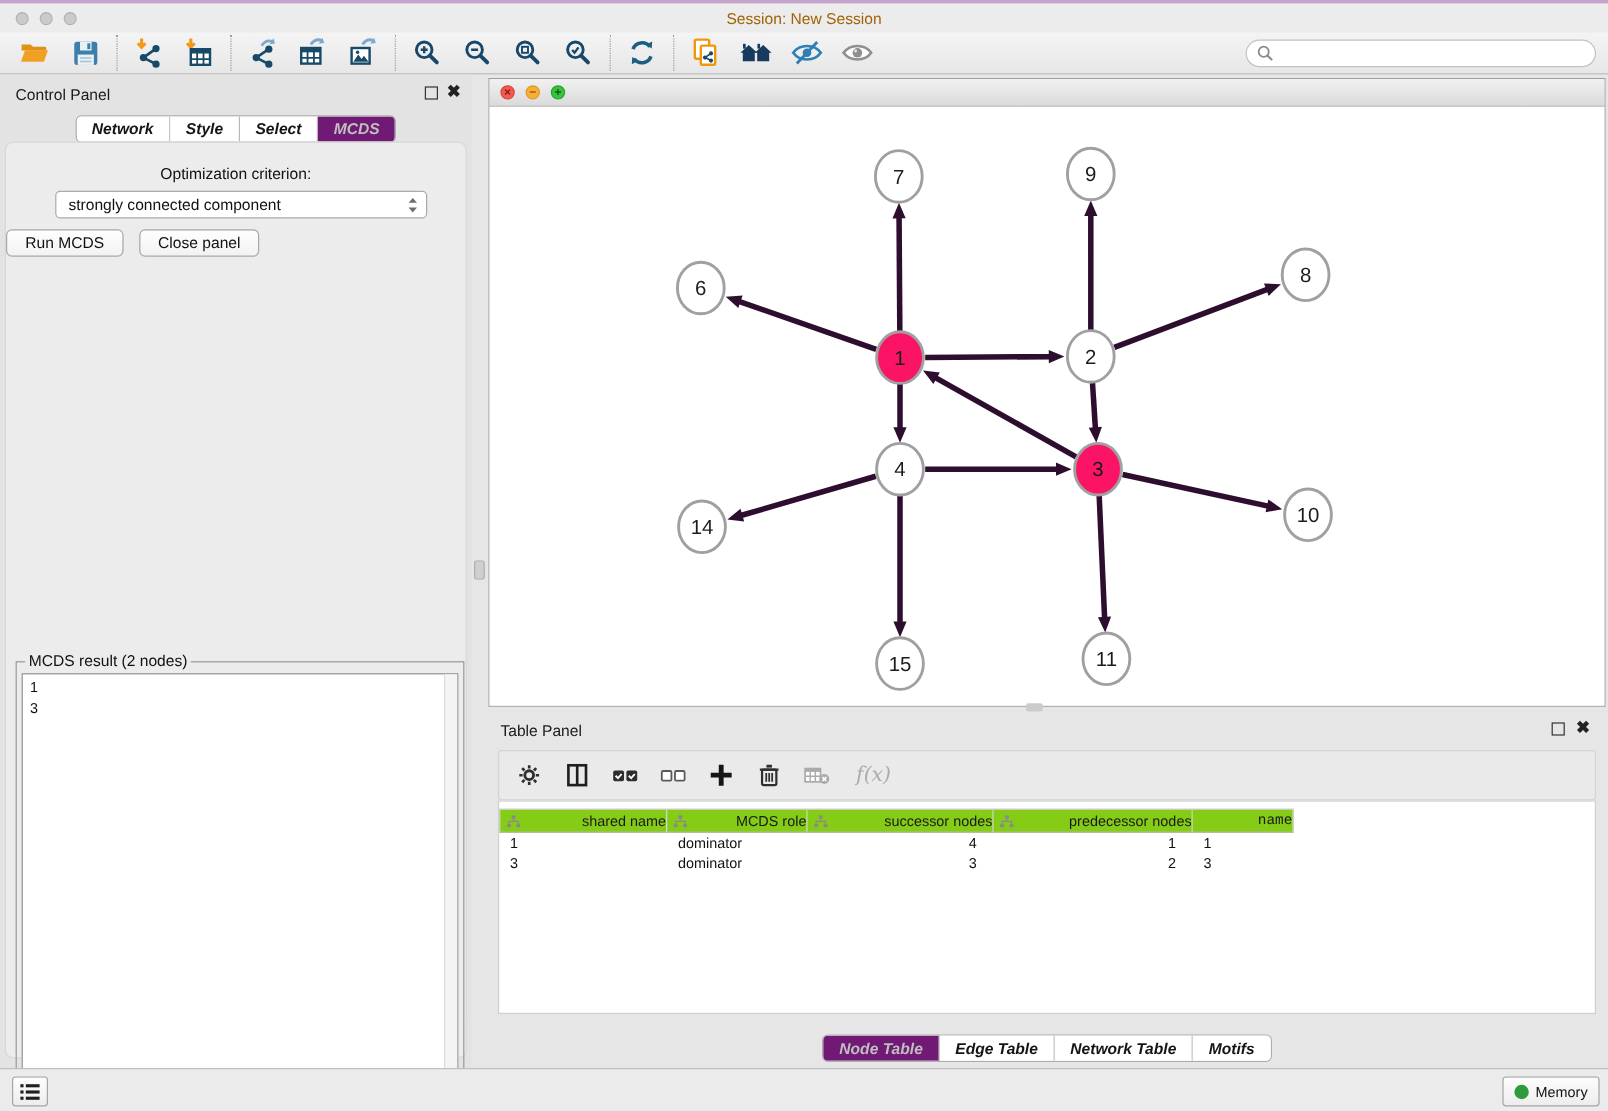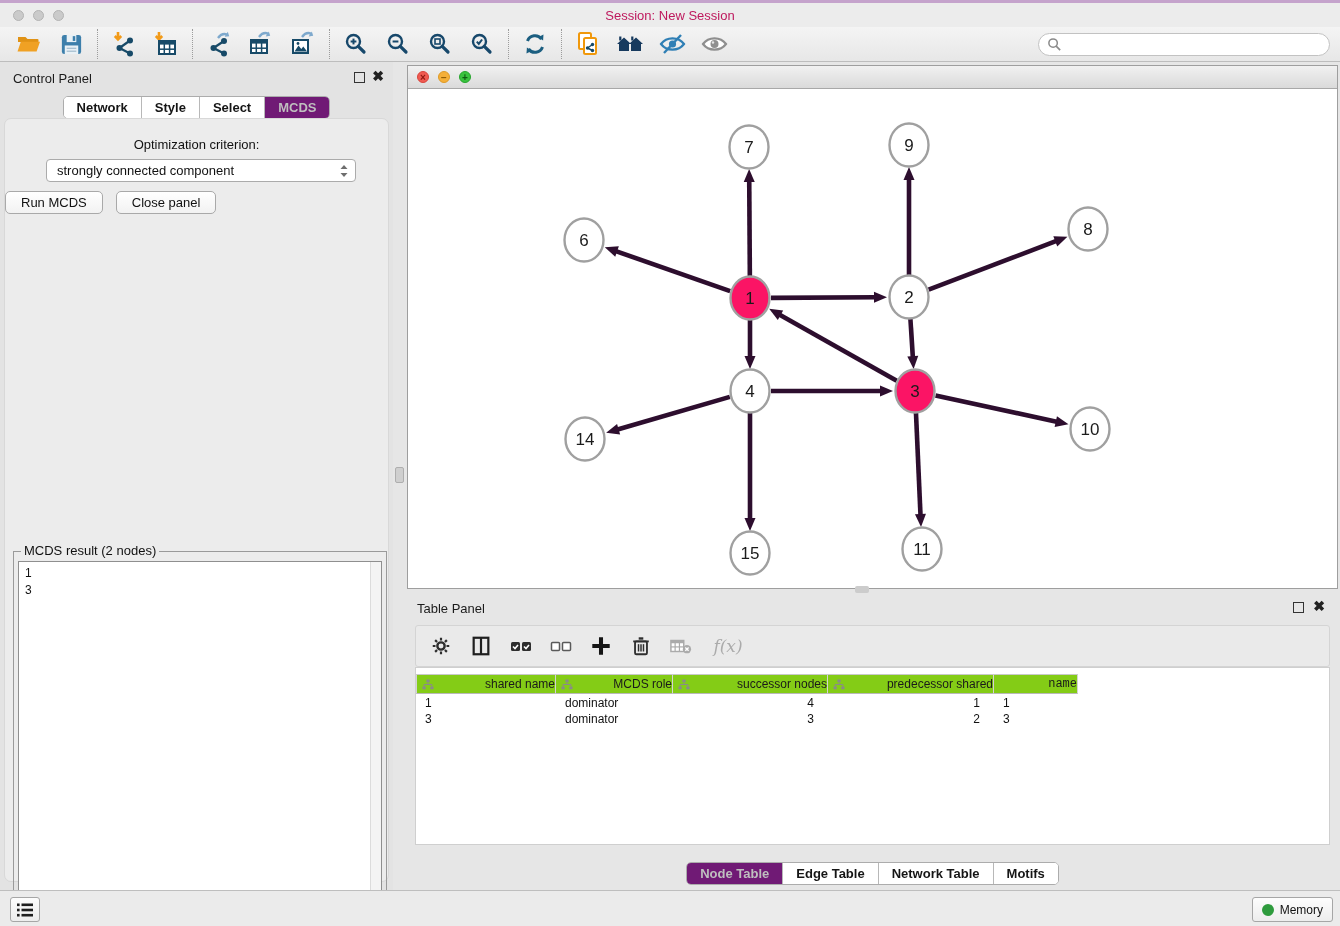--- a/index.html
+++ b/index.html
@@ -6,21 +6,21 @@
   html,body { width:1340px; height:926px; overflow:hidden;
     font-family:"Liberation Sans", sans-serif; background:#E6E6E6; }
   #app { position:relative; width:1340px; height:926px; background:#E6E6E6; }
 
   
   .purple-strip { position:absolute; left:0; top:0; width:1340px; height:3px; background:#C5A3CC; }
   .titlebar { position:absolute; left:0; top:3px; width:1340px; height:24px; background:#ECECEC; }
   .tl-dot { position:absolute; top:7px; width:11px; height:11px; border-radius:50%;
     background:#CACACA; border:1px solid #B3B3B3; }
   .win-title { position:absolute; left:0; right:0; top:5px; text-align:center;
-    font-size:13px; color:#be185d; }
+    font-size:13px; color:#a16207; }
 
   
   .toolbar { position:absolute; left:0; top:27px; width:1340px; height:35px;
     background:linear-gradient(#F4F4F4,#E7E7E7); border-bottom:1px solid #BDBDBD;
     display:flex; align-items:center; padding:0 8px; }
   .tbtn { width:42px; height:30px; display:flex; align-items:center; justify-content:center; }
   .tsep { width:1px; height:30px; border-left:1px dotted #9C9C9C; margin:0 5px; }
   .search-wrap { position:absolute; right:10px; top:6px; width:292px; height:23px;
     background:#FFFFFF; border:1px solid #C2C2C2; border-radius:12px;
     display:flex; align-items:center; padding-left:8px; }
@@ -29,21 +29,21 @@
 
   
   .control-panel { position:absolute; left:0; top:62px; width:393px; height:828px; background:#E3E3E3; }
   .cp-header { position:absolute; left:0; top:0; width:100%; height:32px; }
   .cp-title { position:absolute; left:13px; top:9px; font-size:13px; color:#1B1B1B; }
   .float-ico { position:absolute; top:10px; width:11px; height:11px; border:1.6px solid #333; }
   .close-ico { position:absolute; top:7px; font-size:14px; font-weight:bold; color:#222; line-height:14px; }
   .cp-tabs { position:absolute; left:0; top:34px; width:100%; display:flex; justify-content:center; }
   .seg { display:flex; border:1px solid #ACACAC; border-radius:5px; overflow:hidden; background:#fff; }
   .seg .tab { padding:3px 13px; font-size:13px; font-weight:bold; color:#151515;
-    background:#FFFFFF; border-right:1px solid #B8B8B8; white-space:nowrap; }
+    background:#FFFFFF; border-right:1px solid #B8B8B8; white-space:nowrap;font-style:italic; }
   .seg .tab:last-child { border-right:none; }
   .seg .tab.selected { background:#701a75; color:#BFBFBF; }
   .cp-pane { position:absolute; left:4px; right:4px; top:56px; bottom:8px;
     background:#ECECEC; border:1px solid #D8D8D8; border-radius:7px; }
   .opt-label { position:absolute; left:0; right:0; top:18px; text-align:center; font-size:13px; color:#111; }
   .cp-select { position:absolute; left:41px; top:40px; width:310px; height:23px; background:#fff;
     border:1px solid #ABABAB; border-radius:4px; display:flex; align-items:center; padding:0 6px 0 10px; }
   .cp-select .val { flex:1; font-size:13px; color:#111; }
   .cp-btn-row { position:absolute; left:0; right:0; top:72px; display:flex; justify-content:flex-start; gap:13px; }
   .mac-btn { background:linear-gradient(#FFFFFF,#F2F2F2); border:1px solid #A9A9A9; border-radius:5px;
@@ -507,21 +507,21 @@
               <rect x="4.4" y="0.5" width="3.2" height="2.8" fill="#8A8A8A"></rect>
               <rect x="0.5" y="7.5" width="3.2" height="2.8" fill="#8A8A8A"></rect>
               <rect x="8.3" y="7.5" width="3.2" height="2.8" fill="#8A8A8A"></rect>
               <path d="M6 3.5v2M2.1 7.5V5.5h7.8v2" stroke="#8A8A8A" fill="none"></path>
             </svg><span>successor nodes</span></div>
           <div class="th-cell" style="left: 412px; width: 166px;"><svg class="th-icon" width="12" height="12" viewBox="0 0 12 12">
               <rect x="4.4" y="0.5" width="3.2" height="2.8" fill="#8A8A8A"></rect>
               <rect x="0.5" y="7.5" width="3.2" height="2.8" fill="#8A8A8A"></rect>
               <rect x="8.3" y="7.5" width="3.2" height="2.8" fill="#8A8A8A"></rect>
               <path d="M6 3.5v2M2.1 7.5V5.5h7.8v2" stroke="#8A8A8A" fill="none"></path>
-            </svg><span>predecessor shared</span></div>
+            </svg><span>predecessor nodes</span></div>
           <div class="th-cell" style="left: 578px; width: 84px; font-family: Liberation Mono, monospace;"><span>name</span></div>
         </div>
       <div class="tbl-rows" id="tbl-rows">
           <div class="td-cell" style="left: 0px; top: 0px; width: 140px; padding-left: 9px;">1</div>
           <div class="td-cell" style="left: 140px; top: 0px; width: 117px; padding-left: 9px;">dominator</div>
           <div class="td-cell" style="left: 257px; top: 0px; width: 155px; text-align: right; padding-right: 14px;">4</div>
           <div class="td-cell" style="left: 412px; top: 0px; width: 166px; text-align: right; padding-right: 14px;">1</div>
           <div class="td-cell" style="left: 578px; top: 0px; width: 84px; padding-left: 9px;">1</div>
           <div class="td-cell" style="left: 0px; top: 16px; width: 140px; padding-left: 9px;">3</div>
           <div class="td-cell" style="left: 140px; top: 16px; width: 117px; padding-left: 9px;">dominator</div>

